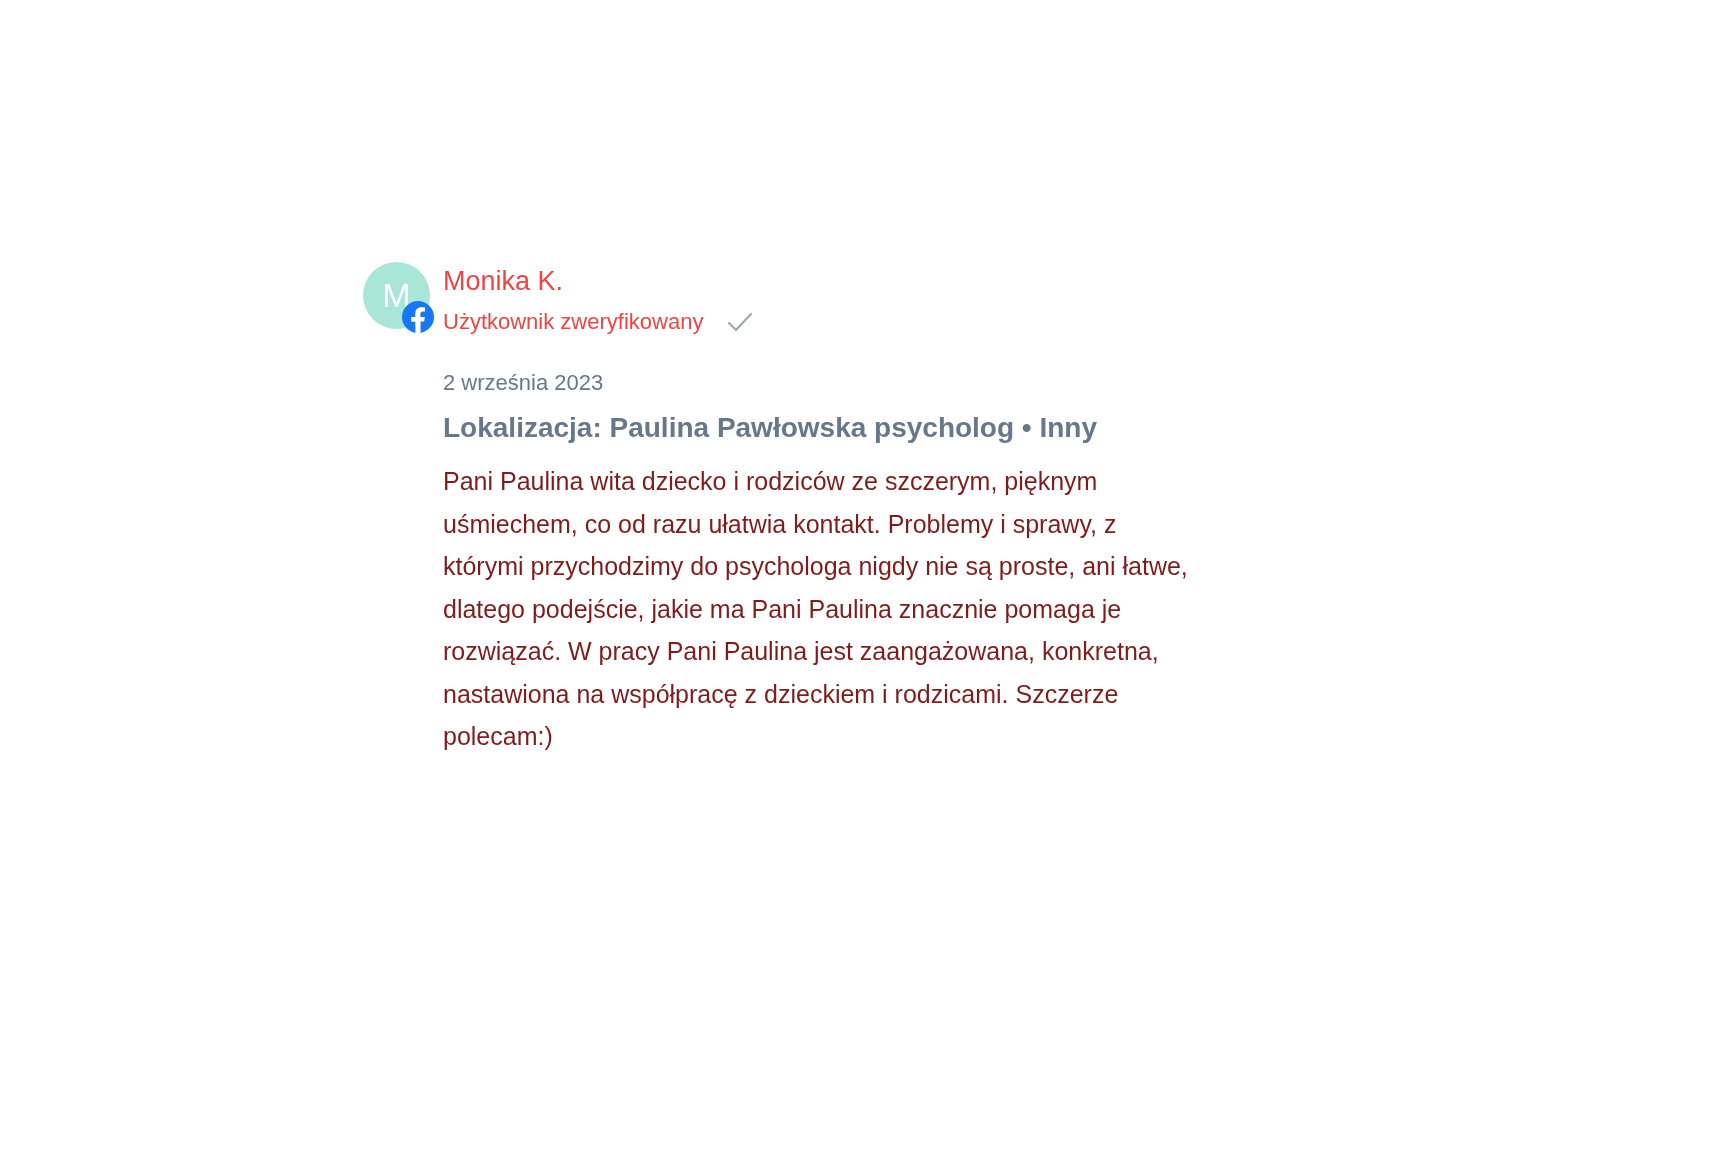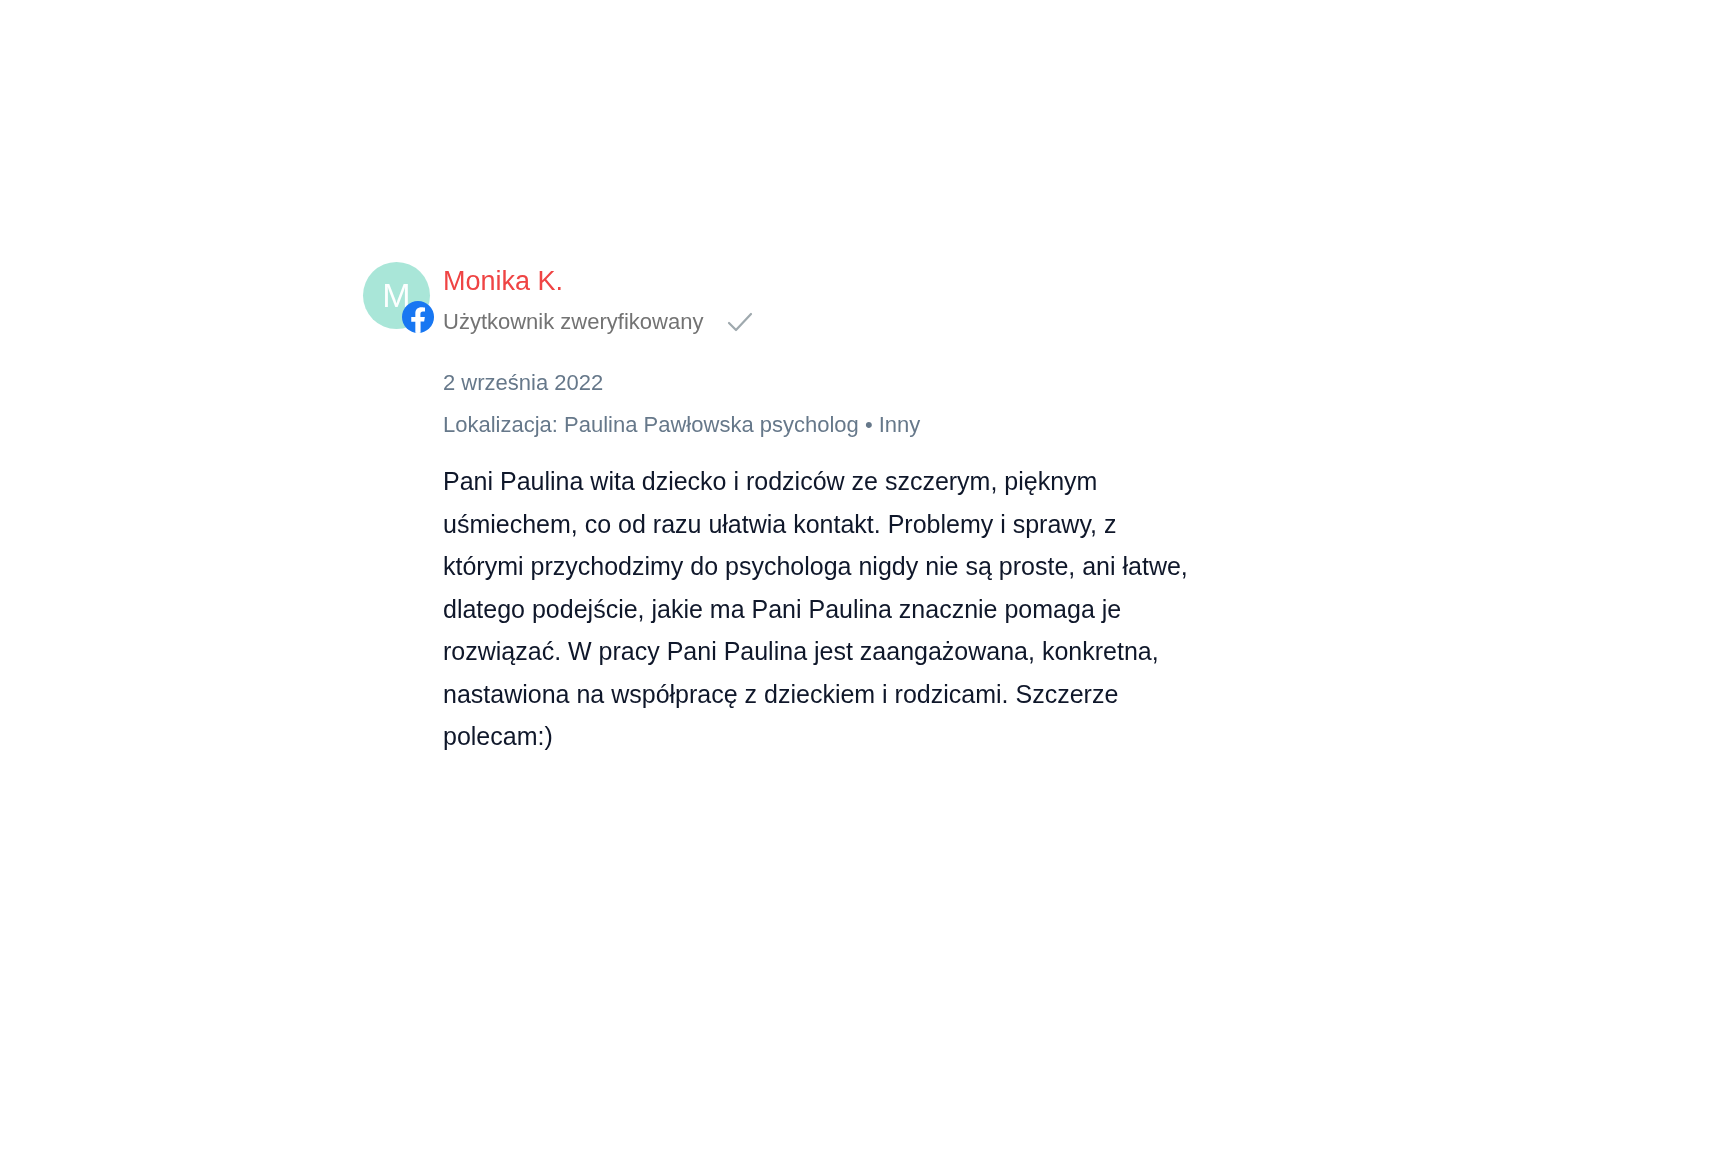--- a/index.html
+++ b/index.html
@@ -59,54 +59,55 @@
   .verified-row {
     position: absolute;
     left: 80px;
     top: 47px;
     display: flex;
     align-items: center;
     white-space: nowrap;
   }
   .verified-label {
     font-size: 22px;
-    color: #737373;
+    color: #ef4444;
   }
   .check-icon {
     margin-left: 24px;
     display: inline-block;
     width: 26px;
     height: 22px;
   }
   .check-icon svg { display: block; width: 26px; height: 22px; }
   .review-date {
     position: absolute;
     left: 80px;
     top: 108px;
     font-size: 22px;
     color: #66788a;
     white-space: nowrap;
   }
   .review-location {
     position: absolute;
     left: 80px;
     top: 150px;
-    font-size: 22px;
+    font-size: 28px;
     color: #66788a;
     white-space: nowrap;
+    font-weight: bold;
   }
   .review-body {
     position: absolute;
     left: 80px;
     top: 198px;
     width: 756px;
     margin: 0;
     font-size: 25px;
     line-height: 42.5px;
-    color: #0f172a;
+    color: #7f1d1d;
   }
 </style>
 </head>
 <body>
 
 <div class="page">
   <div class="review-card">
 
     <div class="avatar-wrap">
       <div class="avatar">M</div>
@@ -122,20 +123,20 @@
 
     <div class="verified-row">
       <span class="verified-label">Użytkownik zweryfikowany</span>
       <span class="check-icon">
         <svg viewBox="0 0 26 22" xmlns="http://www.w3.org/2000/svg">
           <polyline points="2,12 9,19 24,3" fill="none" stroke="#9fa9ae" stroke-width="2.2" stroke-linecap="round" stroke-linejoin="round"></polyline>
         </svg>
       </span>
     </div>
 
-    <div class="review-date">2 września 2022</div>
+    <div class="review-date">2 września 2023</div>
 
     <div class="review-location">Lokalizacja: Paulina Pawłowska psycholog • Inny</div>
 
     <p class="review-body">Pani Paulina wita dziecko i rodziców ze szczerym, pięknym uśmiechem, co od razu ułatwia kontakt. Problemy i sprawy, z którymi przychodzimy do psychologa nigdy nie są proste, ani łatwe, dlatego podejście, jakie ma Pani Paulina znacznie pomaga je rozwiązać. W pracy Pani Paulina jest zaangażowana, konkretna, nastawiona na współpracę z dzieckiem i rodzicami. Szczerze polecam:)</p>
 
   </div>
 </div>
 
 </body></html>

